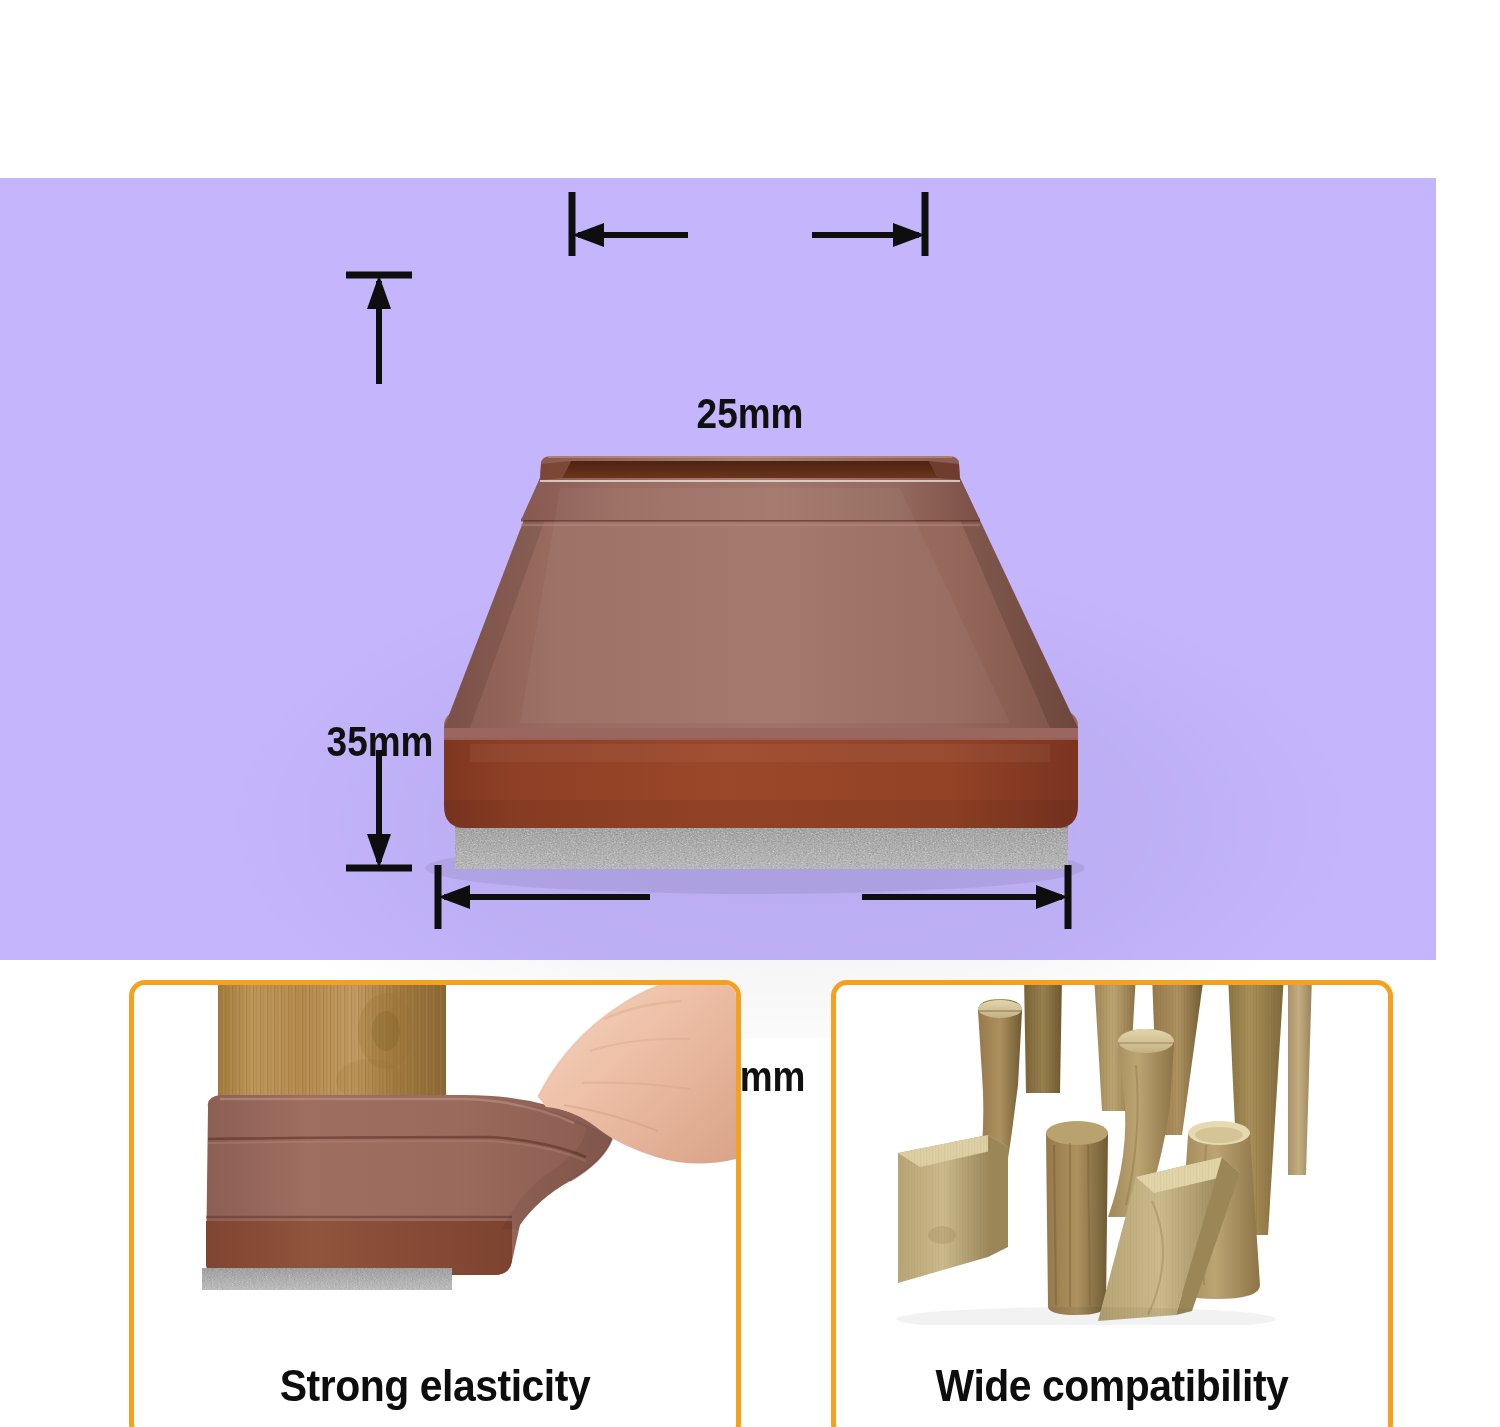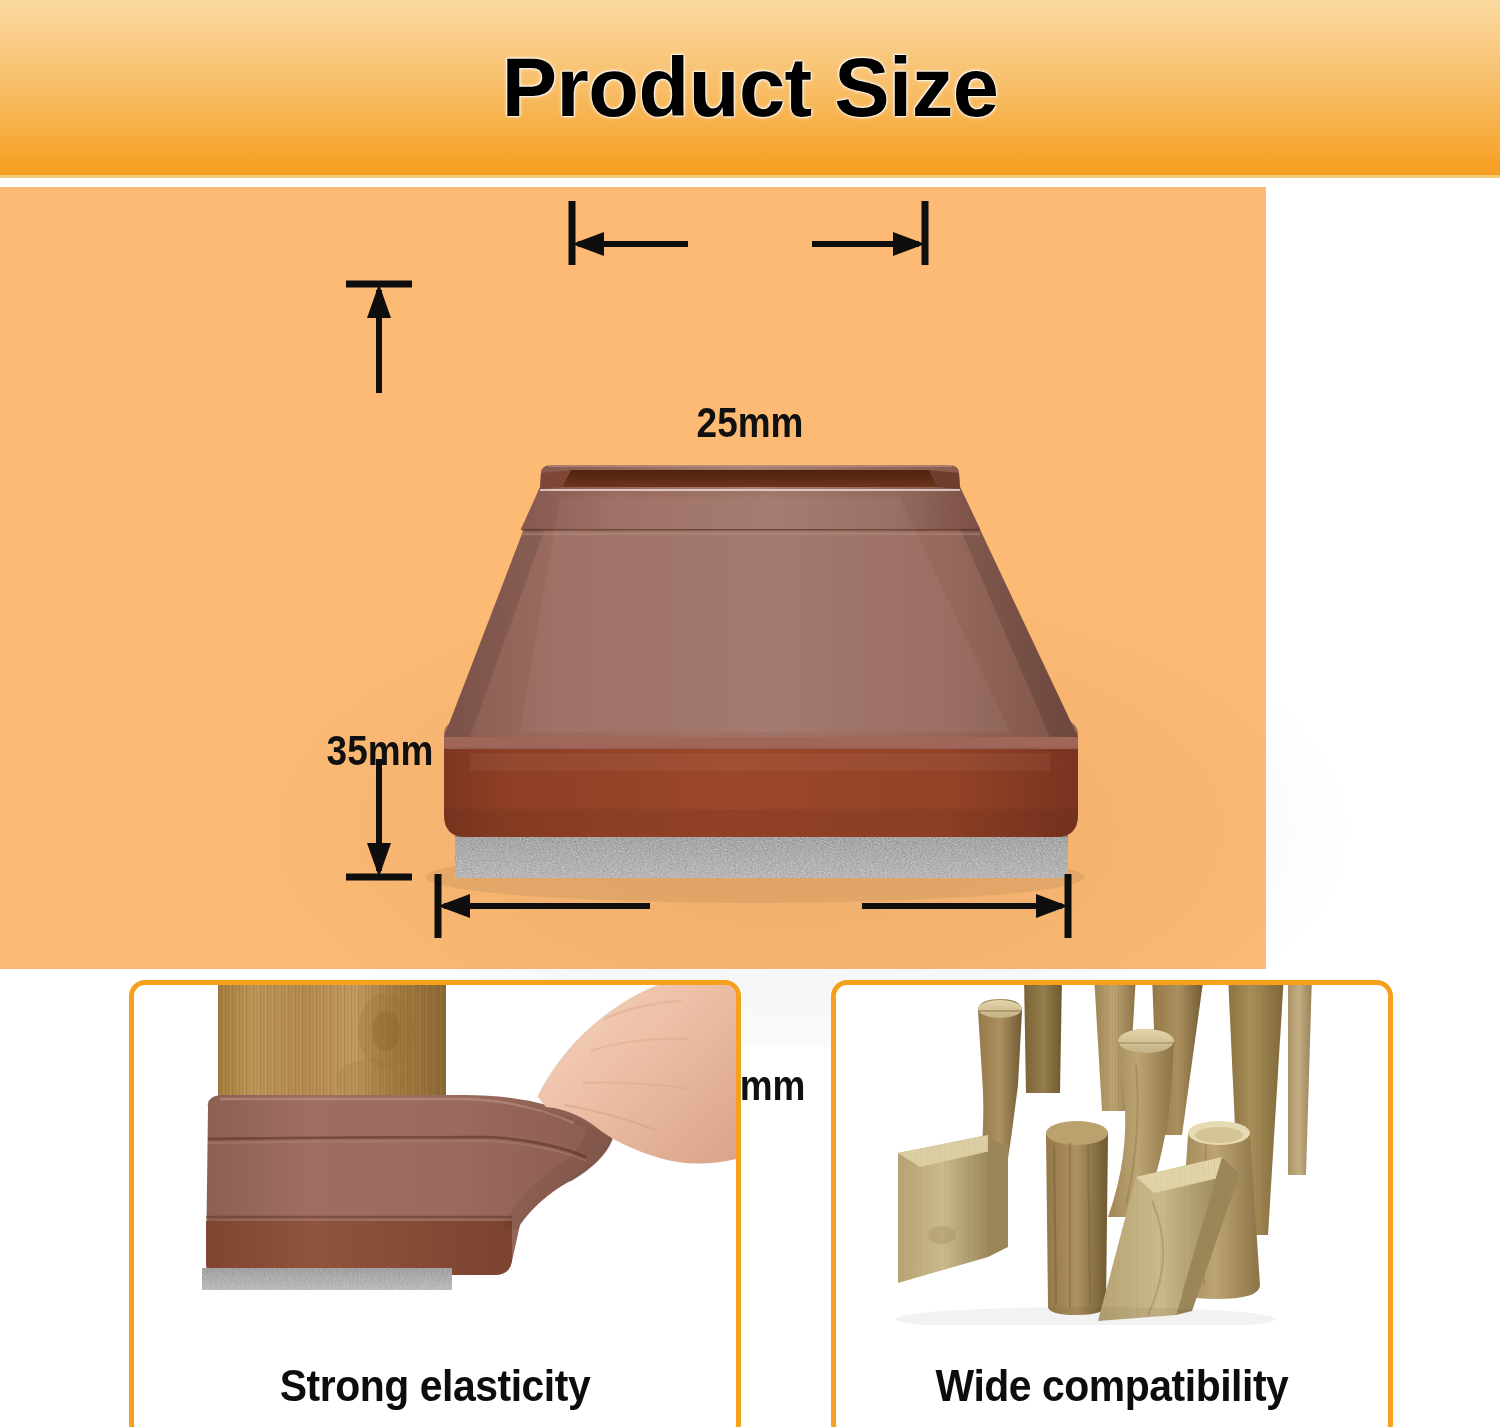--- a/index.html
+++ b/index.html
@@ -28,22 +28,22 @@
       0 0 2px #ffffff, 0 0 4px rgba(255,255,255,.95),
       1px 1px 0 rgba(255,255,255,.6), -1px -1px 0 rgba(255,255,255,.6);
   }
   .banner-underline{
     position:absolute;left:0;bottom:0;width:100%;height:3px;
     background:#f2df9c;opacity:.7;
   }
 
   
   .stage{
-    position:absolute;left:0;top:187px;width:1266px;height:782px;
-    background:#fdba74;
+    position:absolute;left:0;top:178px;width:1436px;height:782px;
+    background:#c4b5fd;
   }
   .stage-vignette{
     position:absolute;left:230px;top:380px;width:1120px;height:480px;
     background:radial-gradient(ellipse at 50% 55%, rgba(0,0,0,.055) 0%, rgba(0,0,0,.03) 45%, rgba(0,0,0,0) 72%);
     pointer-events:none;
   }
   .stage svg{position:absolute;left:0;top:0;}
 
   .dim-label{
     position:absolute;
@@ -75,24 +75,20 @@
     text-align:center;font-size:44px;font-weight:bold;color:#0d0d0d;
     letter-spacing:-0.5px;
     transform:scaleX(.93);
   }
 </style>
 </head>
 <body>
 
 <div class="page">
 
-  <div class="banner">
-    <div class="banner-title">Product Size</div>
-    <div class="banner-underline"></div>
-  </div>
 
   <div class="stage">
     <div class="stage-vignette"></div>
 
     <svg width="1500" height="782" viewBox="0 0 1500 782">
       <defs>
 
         <linearGradient id="gTopFace" x1="0" y1="0" x2="1" y2="0">
           <stop offset="0" stop-color="#8A5B50"></stop>
           <stop offset="0.18" stop-color="#9A6C60"></stop>

